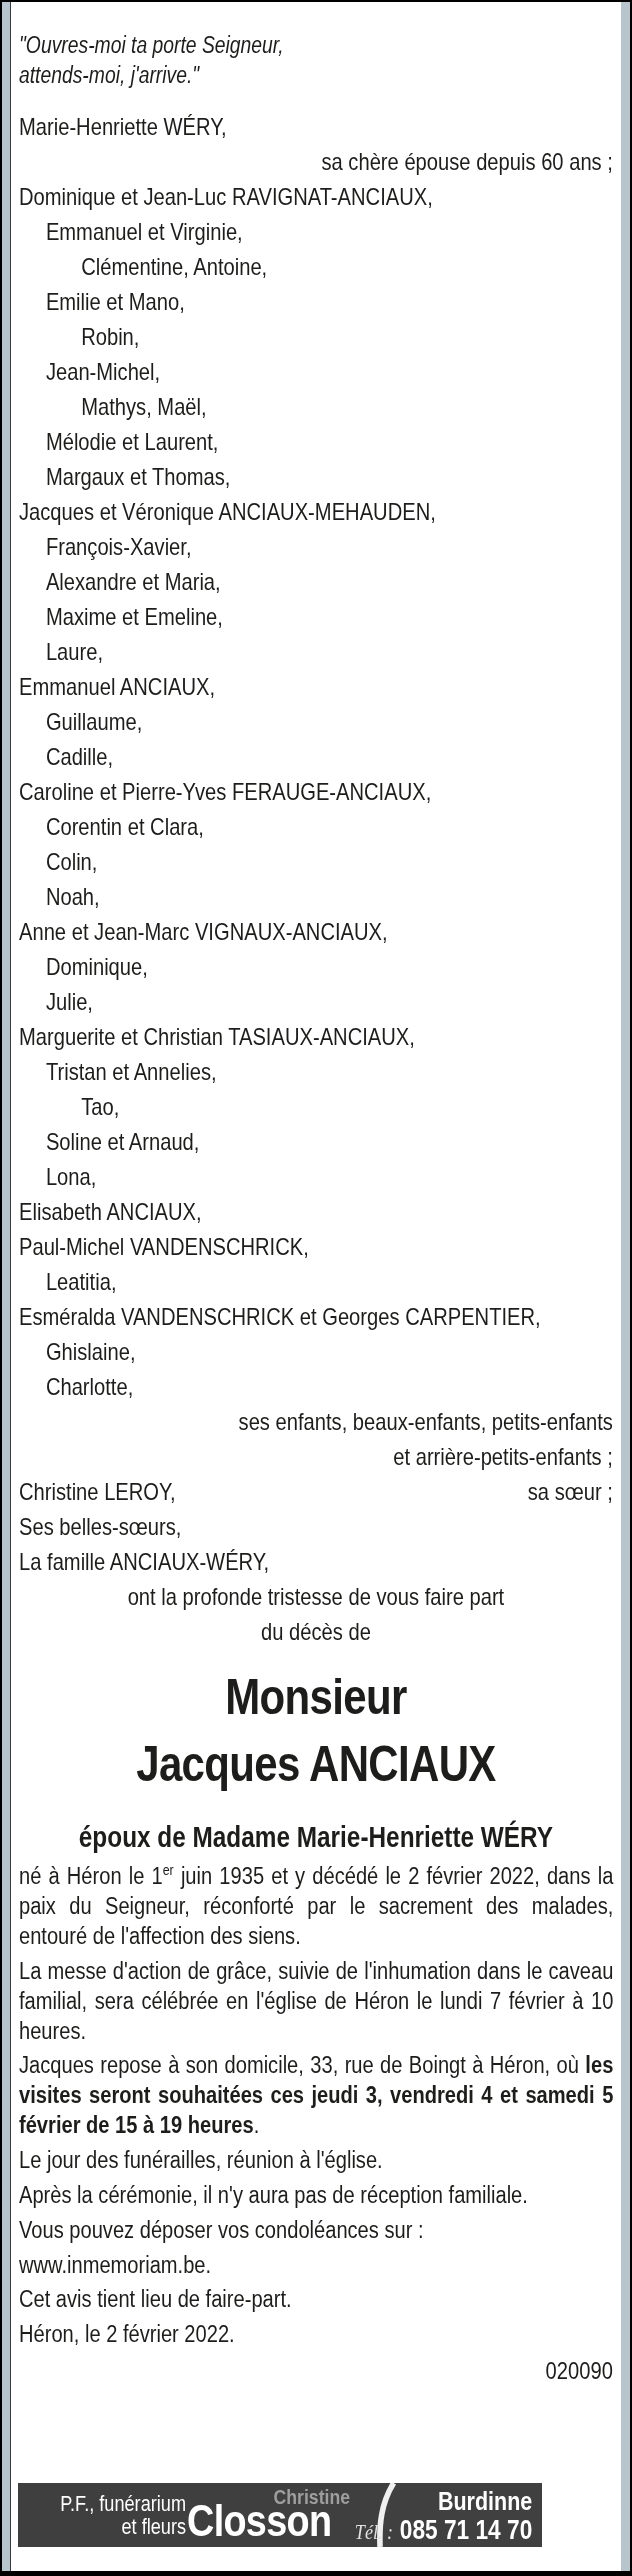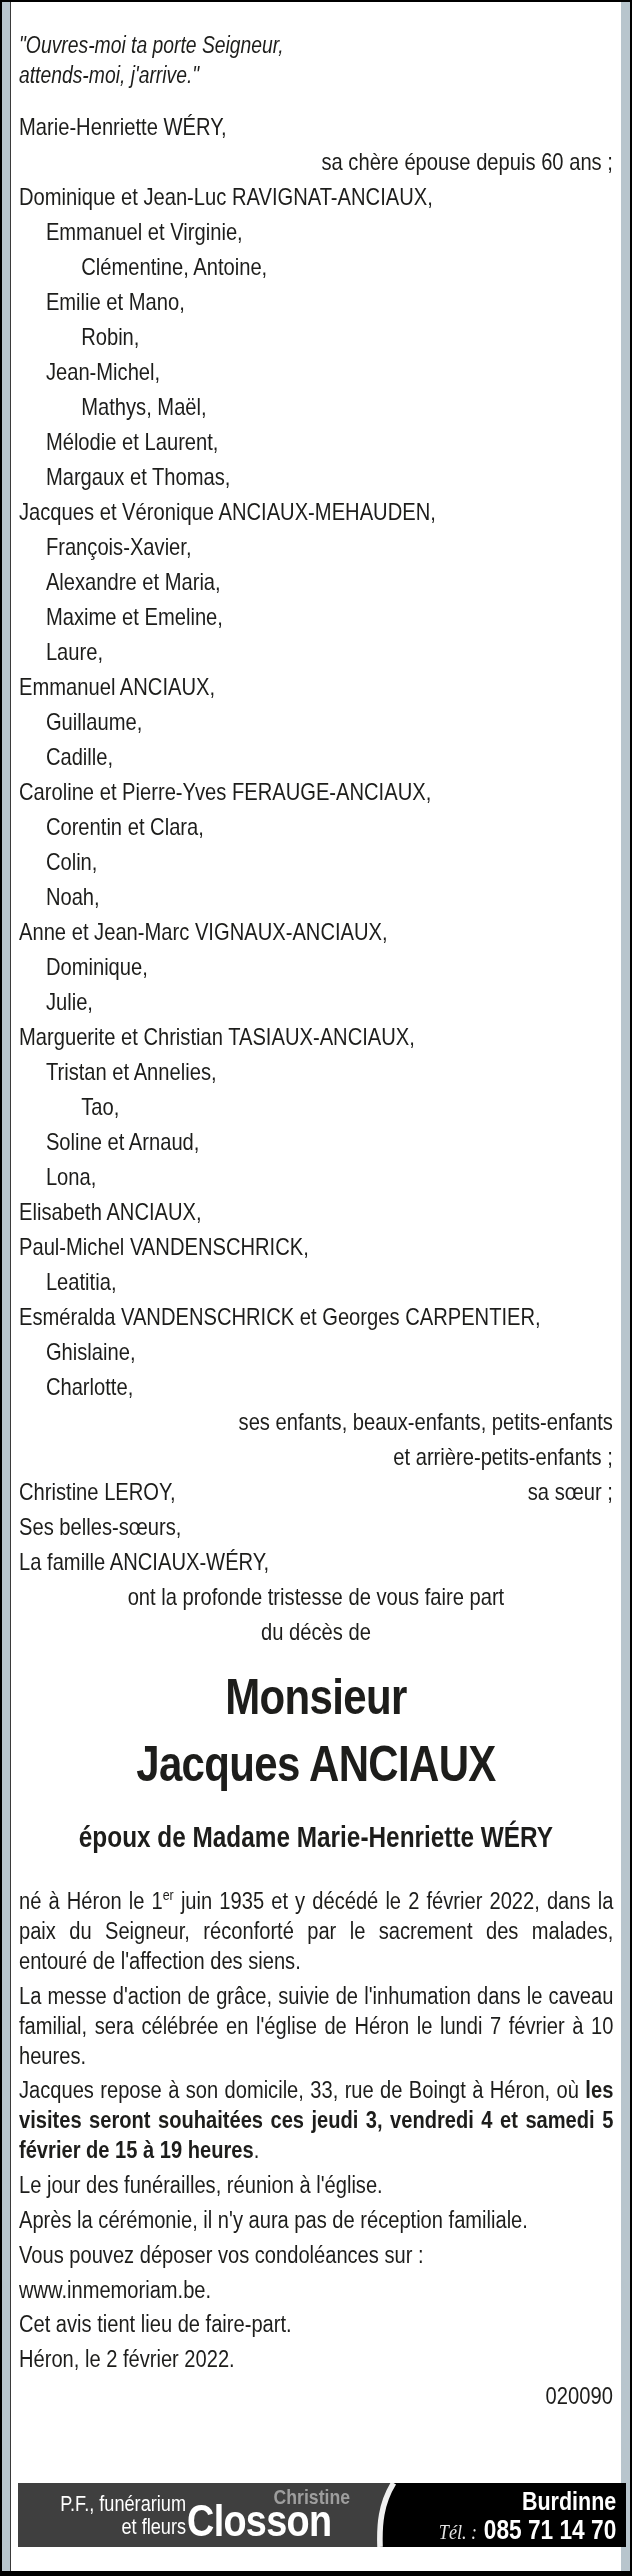--- a/index.html
+++ b/index.html
@@ -27,30 +27,30 @@
   .list{margin-top:19px;}
   .line{font-size:24px;line-height:35px;white-space:nowrap;}
   .i1{padding-left:32px;}
   .i2{padding-left:74px;}
   .right{text-align:right;}
   .row{display:flex;justify-content:space-between;white-space:nowrap;}
   .intro-line{font-size:24px;line-height:35px;text-align:center;}
   .title-line{font-weight:bold;font-size:50px;line-height:67px;text-align:center;letter-spacing:-0.8px;}
   .title-block{margin-top:14.4px;}
   .subtitle{margin-top:21px;font-weight:bold;font-size:29px;line-height:37px;text-align:center;}
-  .paras{margin-top:30px;}
+  .paras{margin-top:5px;}
   .para,.pline{width:680px;transform:scaleX(0.874);transform-origin:0 0;
     font-size:23px;line-height:30px;margin:0 0 4.8px 0;}
   .para{text-align:justify;}
   sup{font-size:0.62em;line-height:0;}
   b{font-weight:bold;}
   .ref{margin-top:6.4px;font-size:24px;line-height:30px;text-align:right;}
 
   
-  .banner{position:absolute;left:17.6px;top:2483px;width:608px;height:64px;background:#000000;}
+  .banner{position:absolute;left:17.6px;top:2483px;width:524px;height:64px;background:#404040;}
   .banner svg{position:absolute;left:0;top:0;}
   .b-left-label{position:absolute;left:11.2px;top:10.4px;width:157px;text-align:right;
     color:#fff;font-size:21.6px;line-height:22.4px;transform:scaleX(0.84);transform-origin:100% 0;white-space:nowrap;}
   .b-brand-first{position:absolute;left:169px;top:3.2px;width:163px;text-align:right;color:#9e9e9e;
     font-weight:bold;font-size:21px;line-height:21px;transform:scaleX(0.84);transform-origin:100% 0;}
   .b-brand{position:absolute;left:169px;bottom:3.2px;color:#fff;font-weight:bold;font-size:45px;line-height:46px;
     letter-spacing:-0.8px;transform:scaleX(0.84);transform-origin:0 100%;white-space:nowrap;}
   .b-right{position:absolute;right:9.6px;top:4.8px;text-align:right;color:#fff;
     transform:scaleX(0.84);transform-origin:100% 0;white-space:nowrap;}
   .b-city{font-weight:bold;font-size:25.6px;line-height:27px;}

